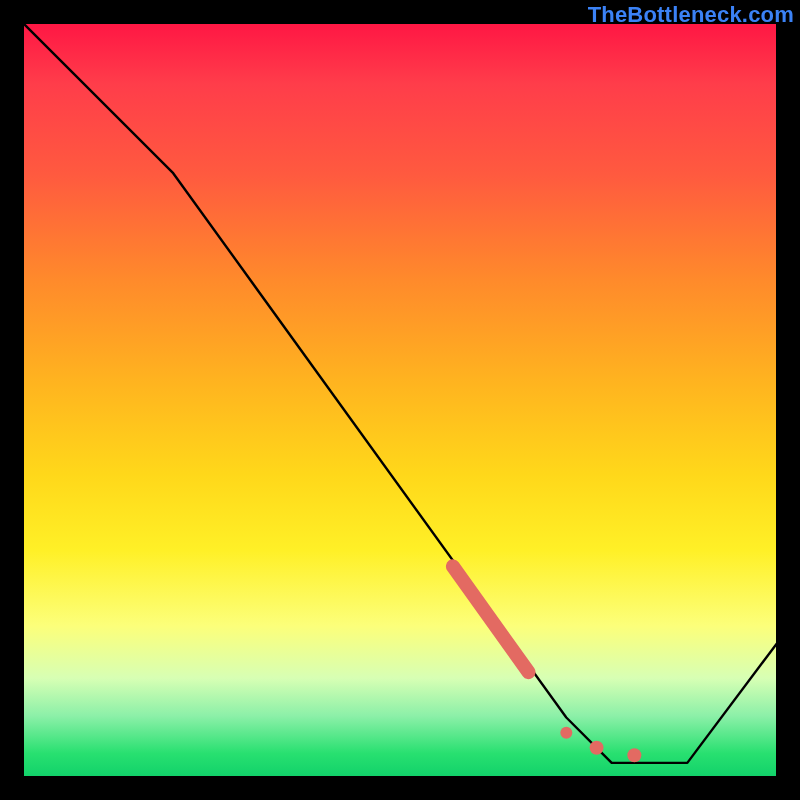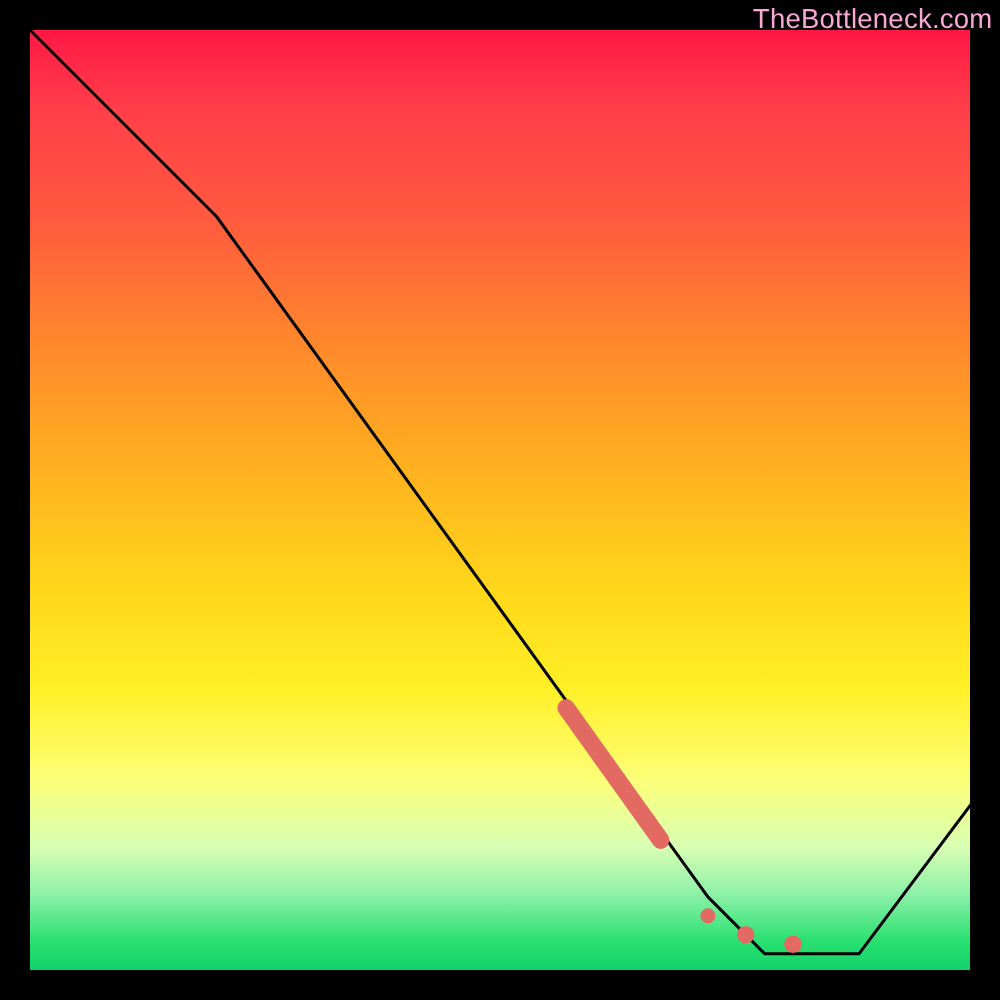--- a/index.html
+++ b/index.html
@@ -40,22 +40,22 @@
       #12d26a 100%
     );
     box-sizing: border-box;
     border: 2px solid #000;
   }
   .watermark {
     position: absolute;
     top: 2px;
     right: 6px;
     font-size: 22px;
-    font-weight: 400;
-    color: #f9a8d4;
+    font-weight: 700;
+    color: #3b82f6;
     letter-spacing: 0.2px;
   }
   svg.overlay {
     position: absolute;
     left: 22px;
     top: 22px;
     width: 756px;
     height: 756px;
     pointer-events: none;
   }

